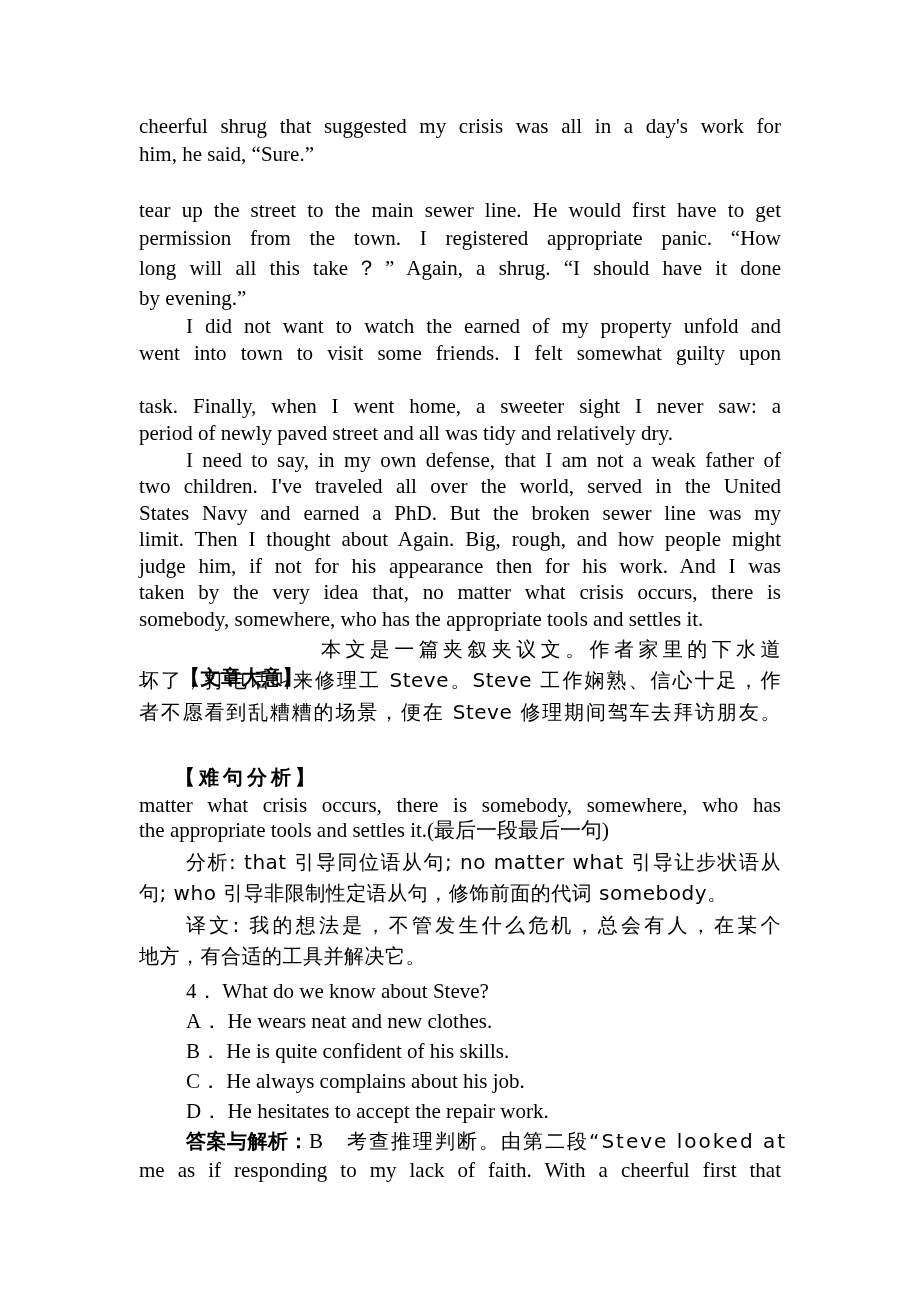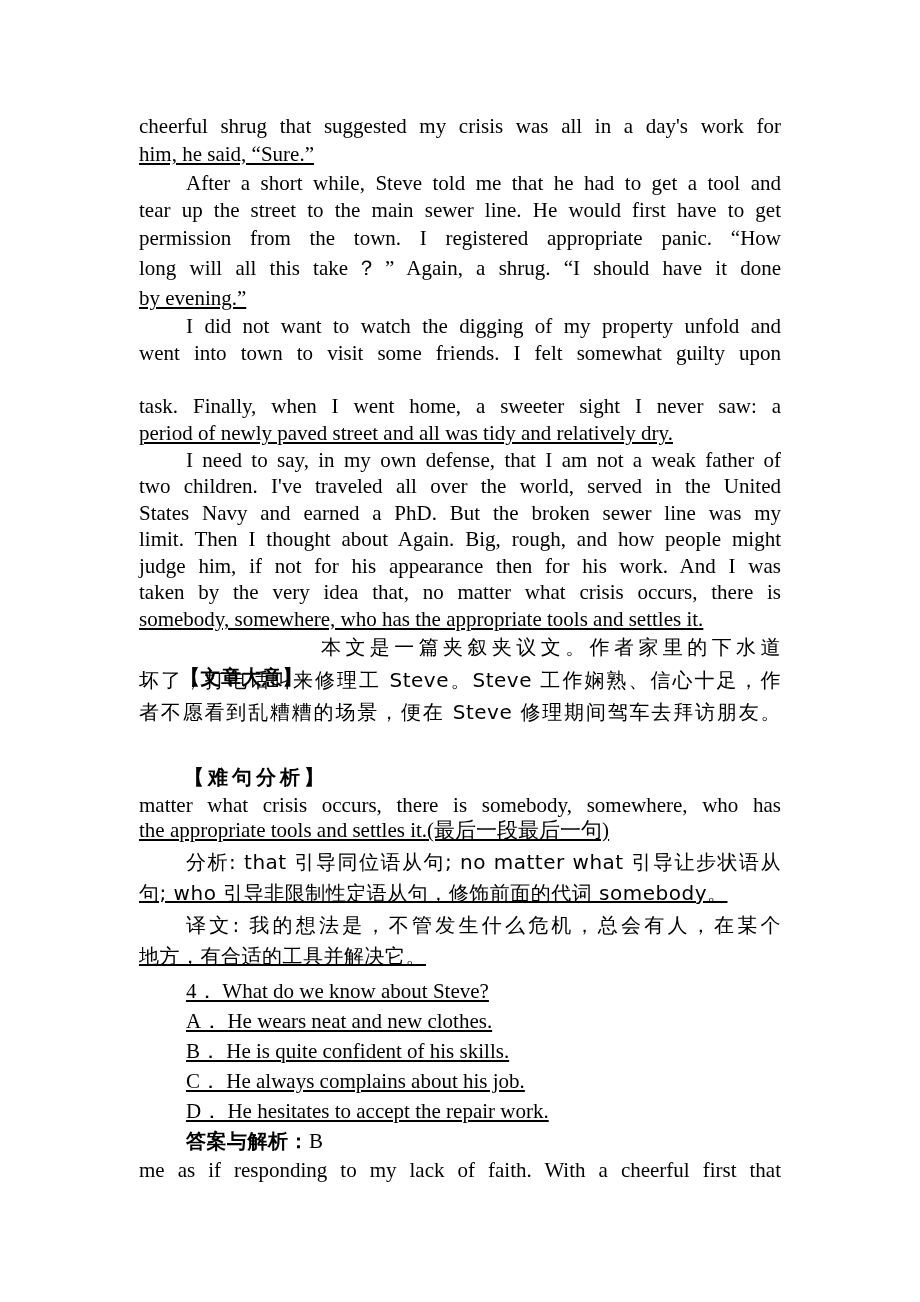--- a/index.html
+++ b/index.html
@@ -8,76 +8,76 @@
     position: absolute; left: 0; top: 0; width: 920px; height: 1302px;
     background: #ffffff; color: #000000;
     font-family: "Liberation Serif", "DejaVu Serif", serif;
     padding-left: 28px;
   }
   .line {
     position: absolute; left: 139px; width: 642px;
     font-size: 21px; line-height: 26px; white-space: nowrap;
     text-align: justify; text-align-last: justify;
   }
-  .line.last { text-align-last: left; text-decoration: underline; }
+  .line.last { text-align-last: left; }
   .line.indent { left: 186px; width: 595px; }
   .zh { font-family: "DejaVu Sans", "Liberation Sans", sans-serif; font-size: 20px; letter-spacing: 0.5px; }
   .bold { font-weight: bold; }
 </style>
 </head>
 <body>
 
 <div class="page">
 
   <div class="line" style="top:113px">cheerful shrug that suggested my crisis was all in a day's work for</div>
   <div class="line last" style="top:141px">him, he said, “Sure.”</div>
 
-  <div class="line indent" style="top:170px">After a short while, Steve told me that he had to get a tool and</div>
   <div class="line" style="top:197px">tear up the street to the main sewer line. He would first have to get</div>
   <div class="line" style="top:225px">permission from the town. I registered appropriate panic. “How</div>
   <div class="line" style="top:255px">long will all this take？” Again, a shrug. “I should have it done</div>
   <div class="line last" style="top:285px">by evening.”</div>
 
-  <div class="line indent" style="top:313px">I did not want to watch the digging of my property unfold and</div>
+  <div class="line indent" style="top:313px">I did not want to watch the earned of my property unfold and</div>
   <div class="line" style="top:340px">went into town to visit some friends. I felt somewhat guilty upon</div>
   <div class="line" style="top:393px">task. Finally, when I went home, a sweeter sight I never saw: a</div>
   <div class="line last" style="top:420px">period of newly paved street and all was tidy and relatively dry.</div>
 
   <div class="line indent" style="top:447px">I need to say, in my own defense, that I am not a weak father of</div>
   <div class="line" style="top:473px">two children. I've traveled all over the world, served in the United</div>
   <div class="line" style="top:500px">States Navy and earned a PhD. But the broken sewer line was my</div>
   <div class="line" style="top:526px">limit. Then I thought about Again. Big, rough, and how people might</div>
   <div class="line" style="top:553px">judge him, if not for his appearance then for his work. And I was</div>
   <div class="line" style="top:579px">taken by the very idea that, no matter what crisis occurs, there is</div>
   <div class="line last" style="top:606px">somebody, somewhere, who has the appropriate tools and settles it.</div>
 
   <div class="line indent zh" style="top:636px; left:180px; width:601px; display:flex; text-align-last:auto;">
     <span class="bold" style="margin-right:18px;margin-top:28px;">【文章大意】</span>
-    <span style="flex:1; text-align:justify; text-align-last:justify;font-family:Liberation Mono, monospace;">本文是一篇夹叙夹议文。作者家里的下水道</span>
+    <span style="flex:1; text-align:justify; text-align-last:justify;">本文是一篇夹叙夹议文。作者家里的下水道</span>
   </div>
   <div class="line zh" style="top:667px">坏了，打电话叫来修理工 Steve。Steve 工作娴熟、信心十足，作</div>
   <div class="line zh" style="top:699px">者不愿看到乱糟糟的场景，便在 Steve 修理期间驾车去拜访朋友。</div>
 
-  <div class="line" style="top:764px; left:184px; width:601px; display:flex;gap:12px;">
+  <div class="line" style="top:764px; left:175px; width:601px; display:flex;gap:12px;">
     <span class="zh bold" style="margin-right:26px; letter-spacing:4px;">【难句分析】</span>
   </div>
   <div class="line" style="top:792px">matter what crisis occurs, there is somebody, somewhere, who has</div>
   <div class="line last" style="top:817px">the appropriate tools and settles it.(最后一段最后一句)</div>
 
   <div class="line indent zh" style="top:849px">分析: that 引导同位语从句; no matter what 引导让步状语从</div>
   <div class="line zh last" style="top:880px">句; who 引导非限制性定语从句，修饰前面的代词 somebody。</div>
 
   <div class="line zh last" style="top:943px">地方，有合适的工具并解决它。</div>
   <div class="line indent zh" style="top:912px">译文: 我的想法是，不管发生什么危机，总会有人，在某个</div>
 
   <div class="line indent last" style="top:978px">4． What do we know about Steve?</div>
   <div class="line indent last" style="top:1008px">A． He wears neat and new clothes.</div>
   <div class="line indent last" style="top:1038px">B． He is quite confident of his skills.</div>
   <div class="line indent last" style="top:1068px">C． He always complains about his job.</div>
   <div class="line indent last" style="top:1098px">D． He hesitates to accept the repair work.</div>
 
   <div class="line indent" style="top:1128px; display:flex; text-align-last:auto;">
     <span class="zh bold">答案与解析：</span>
     <span style="margin-right:24px;">B</span>
+    <span class="zh" style="flex:1; text-align:justify; text-align-last:justify; letter-spacing:2px;">考查推理判断。由第二段“Steve looked at</span>
   </div>
   <div class="line" style="top:1157px">me as if responding to my lack of faith. With a cheerful first that</div>
 
 </div>
 
 </body></html>

